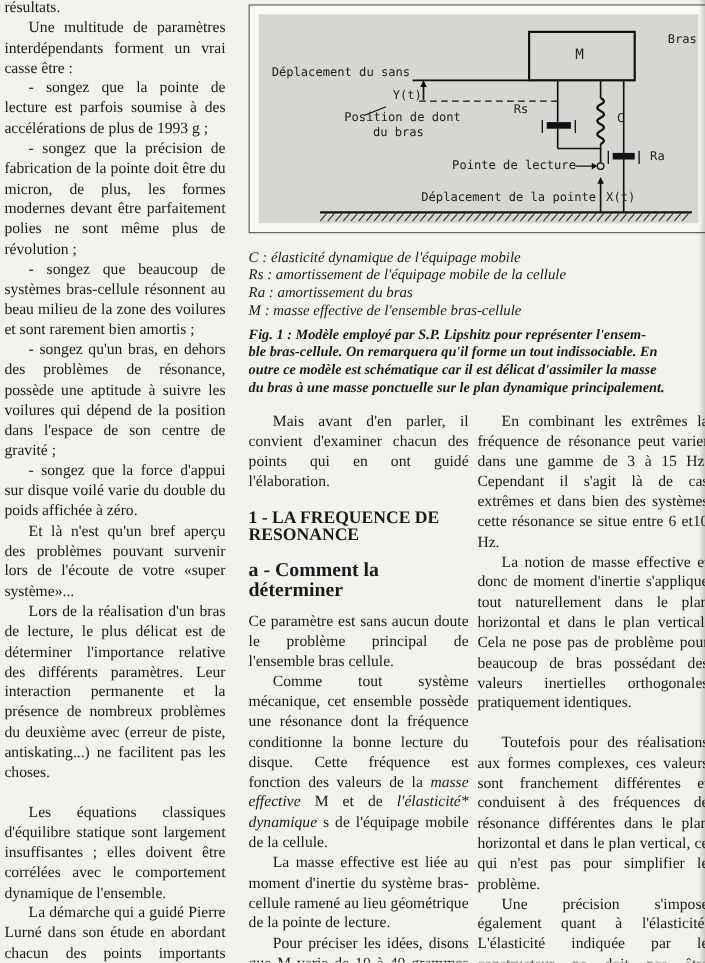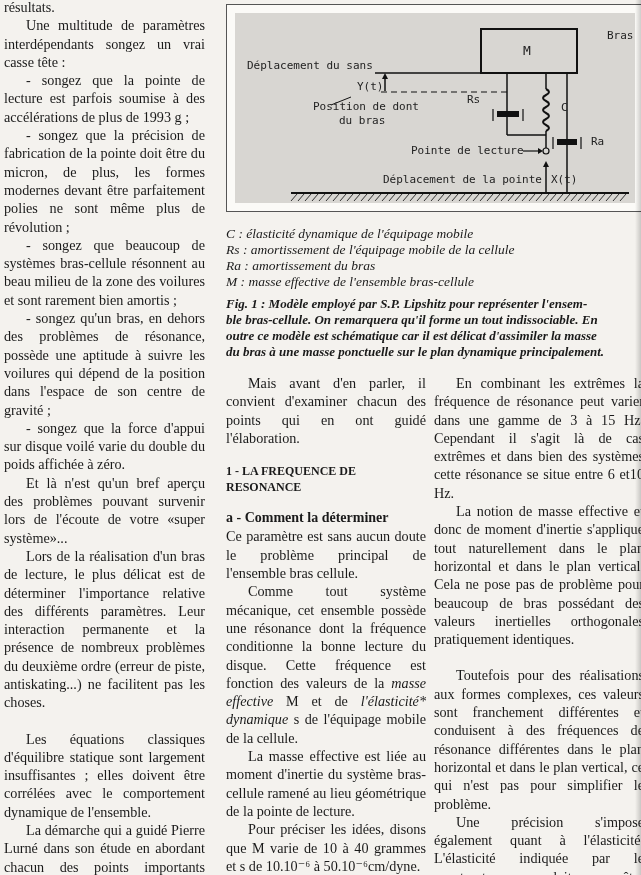--- a/index.html
+++ b/index.html
@@ -21,38 +21,38 @@
   }
   .fig-inner {
     position:absolute; left:8px; top:8px; right:8px; bottom:8px;
     background:#d8d6d2;
   }
   .dlabel { position:absolute; font-family:"DejaVu Sans Mono","Liberation Mono",monospace; font-size:11px; color:#222; white-space:nowrap; }
   .legend { position:absolute; left:226px; top:226px; width:415px; font-style:italic; font-size:13.5px; line-height:16px; }
   .legend div { white-space:nowrap; }
   .caption { position:absolute; left:226px; top:296px; width:420px; font-style:italic; font-weight:bold; font-size:13px; line-height:16px; text-align:justify; white-space:nowrap; overflow:hidden; }
   .caption div { white-space:nowrap; }
-  h2 { margin:16px 0 0 0; font-size:12px; line-height:16px; font-weight:bold; }
-  h3 { margin:14px 0 0 0; font-size:14px; font-weight:bold; }
+  h2 { margin:16px 0 0 0; font-size:16px; line-height:16px; font-weight:bold; }
+  h3 { margin:14px 0 10px 0; font-size:18px; font-weight:bold; }
   .formula { text-align:center; font-style:italic; margin:4px 0 0 0; }
   .rightshadow { position:absolute; right:0; top:0; width:6px; height:875px; background:linear-gradient(to right, rgba(0,0,0,0), rgba(0,0,0,0.18)); }
 </style>
 </head>
 <body>
 
 <div class="col col1">
   <p>résultats.</p>
-  <p class="ind">Une multitude de paramètres interdépendants songez un vrai casse tête :</p>
+  <p class="ind">Une multitude de paramètres interdépendants forment un vrai casse être :</p>
   <p class="ind">- songez que la pointe de lecture est parfois soumise à des accélérations de plus de 1993 g ;</p>
   <p class="ind">- songez que la précision de fabrication de la pointe doit être du micron, de plus, les formes modernes devant être parfaitement polies ne sont même plus de révolution ;</p>
   <p class="ind">- songez que beaucoup de systèmes bras-cellule résonnent au beau milieu de la zone des voilures et sont rarement bien amortis ;</p>
   <p class="ind">- songez qu'un bras, en dehors des problèmes de résonance, possède une aptitude à suivre les voilures qui dépend de la position dans l'espace de son centre de gravité ;</p>
   <p class="ind">- songez que la force d'appui sur disque voilé varie du double du poids affichée à zéro.</p>
   <p class="ind">Et là n'est qu'un bref aperçu des problèmes pouvant survenir lors de l'écoute de votre «super système»...</p>
-  <p class="ind">Lors de la réalisation d'un bras de lecture, le plus délicat est de déterminer l'importance relative des différents paramètres. Leur interaction permanente et la présence de nombreux problèmes du deuxième ordre (erreur de piste, antiskating...) ne facilitent pas les choses.</p>
+  <p class="ind">Lors de la réalisation d'un bras de lecture, le plus délicat est de déterminer l'importance relative des différents paramètres. Leur interaction permanente et la présence de nombreux problèmes du deuxième avec (erreur de piste, antiskating...) ne facilitent pas les choses.</p>
   <p class="ind gap">Les équations classiques d'équilibre statique sont largement insuffisantes ; elles doivent être corrélées avec le comportement dynamique de l'ensemble.</p>
   <p class="ind">La démarche qui a guidé Pierre Lurné dans son étude en abordant chacun des points importants intéressera certainement le lecteur, car elle aide à mieux saisir l'importance et l'influence de chacun des paramètres. De plus la synthèse de tous ces aspects théoriques ont débouché sur une réalisation concrète ; cela aussi est important.</p>
 </div>
 
 <div class="fig-box">
   <div class="fig-inner">
     <svg width="402" height="192" viewBox="0 0 402 192" style="position:absolute;left:0;top:0">
 
       <rect x="246" y="16" width="96" height="44" fill="none" stroke="#111" stroke-width="2"></rect>
 

